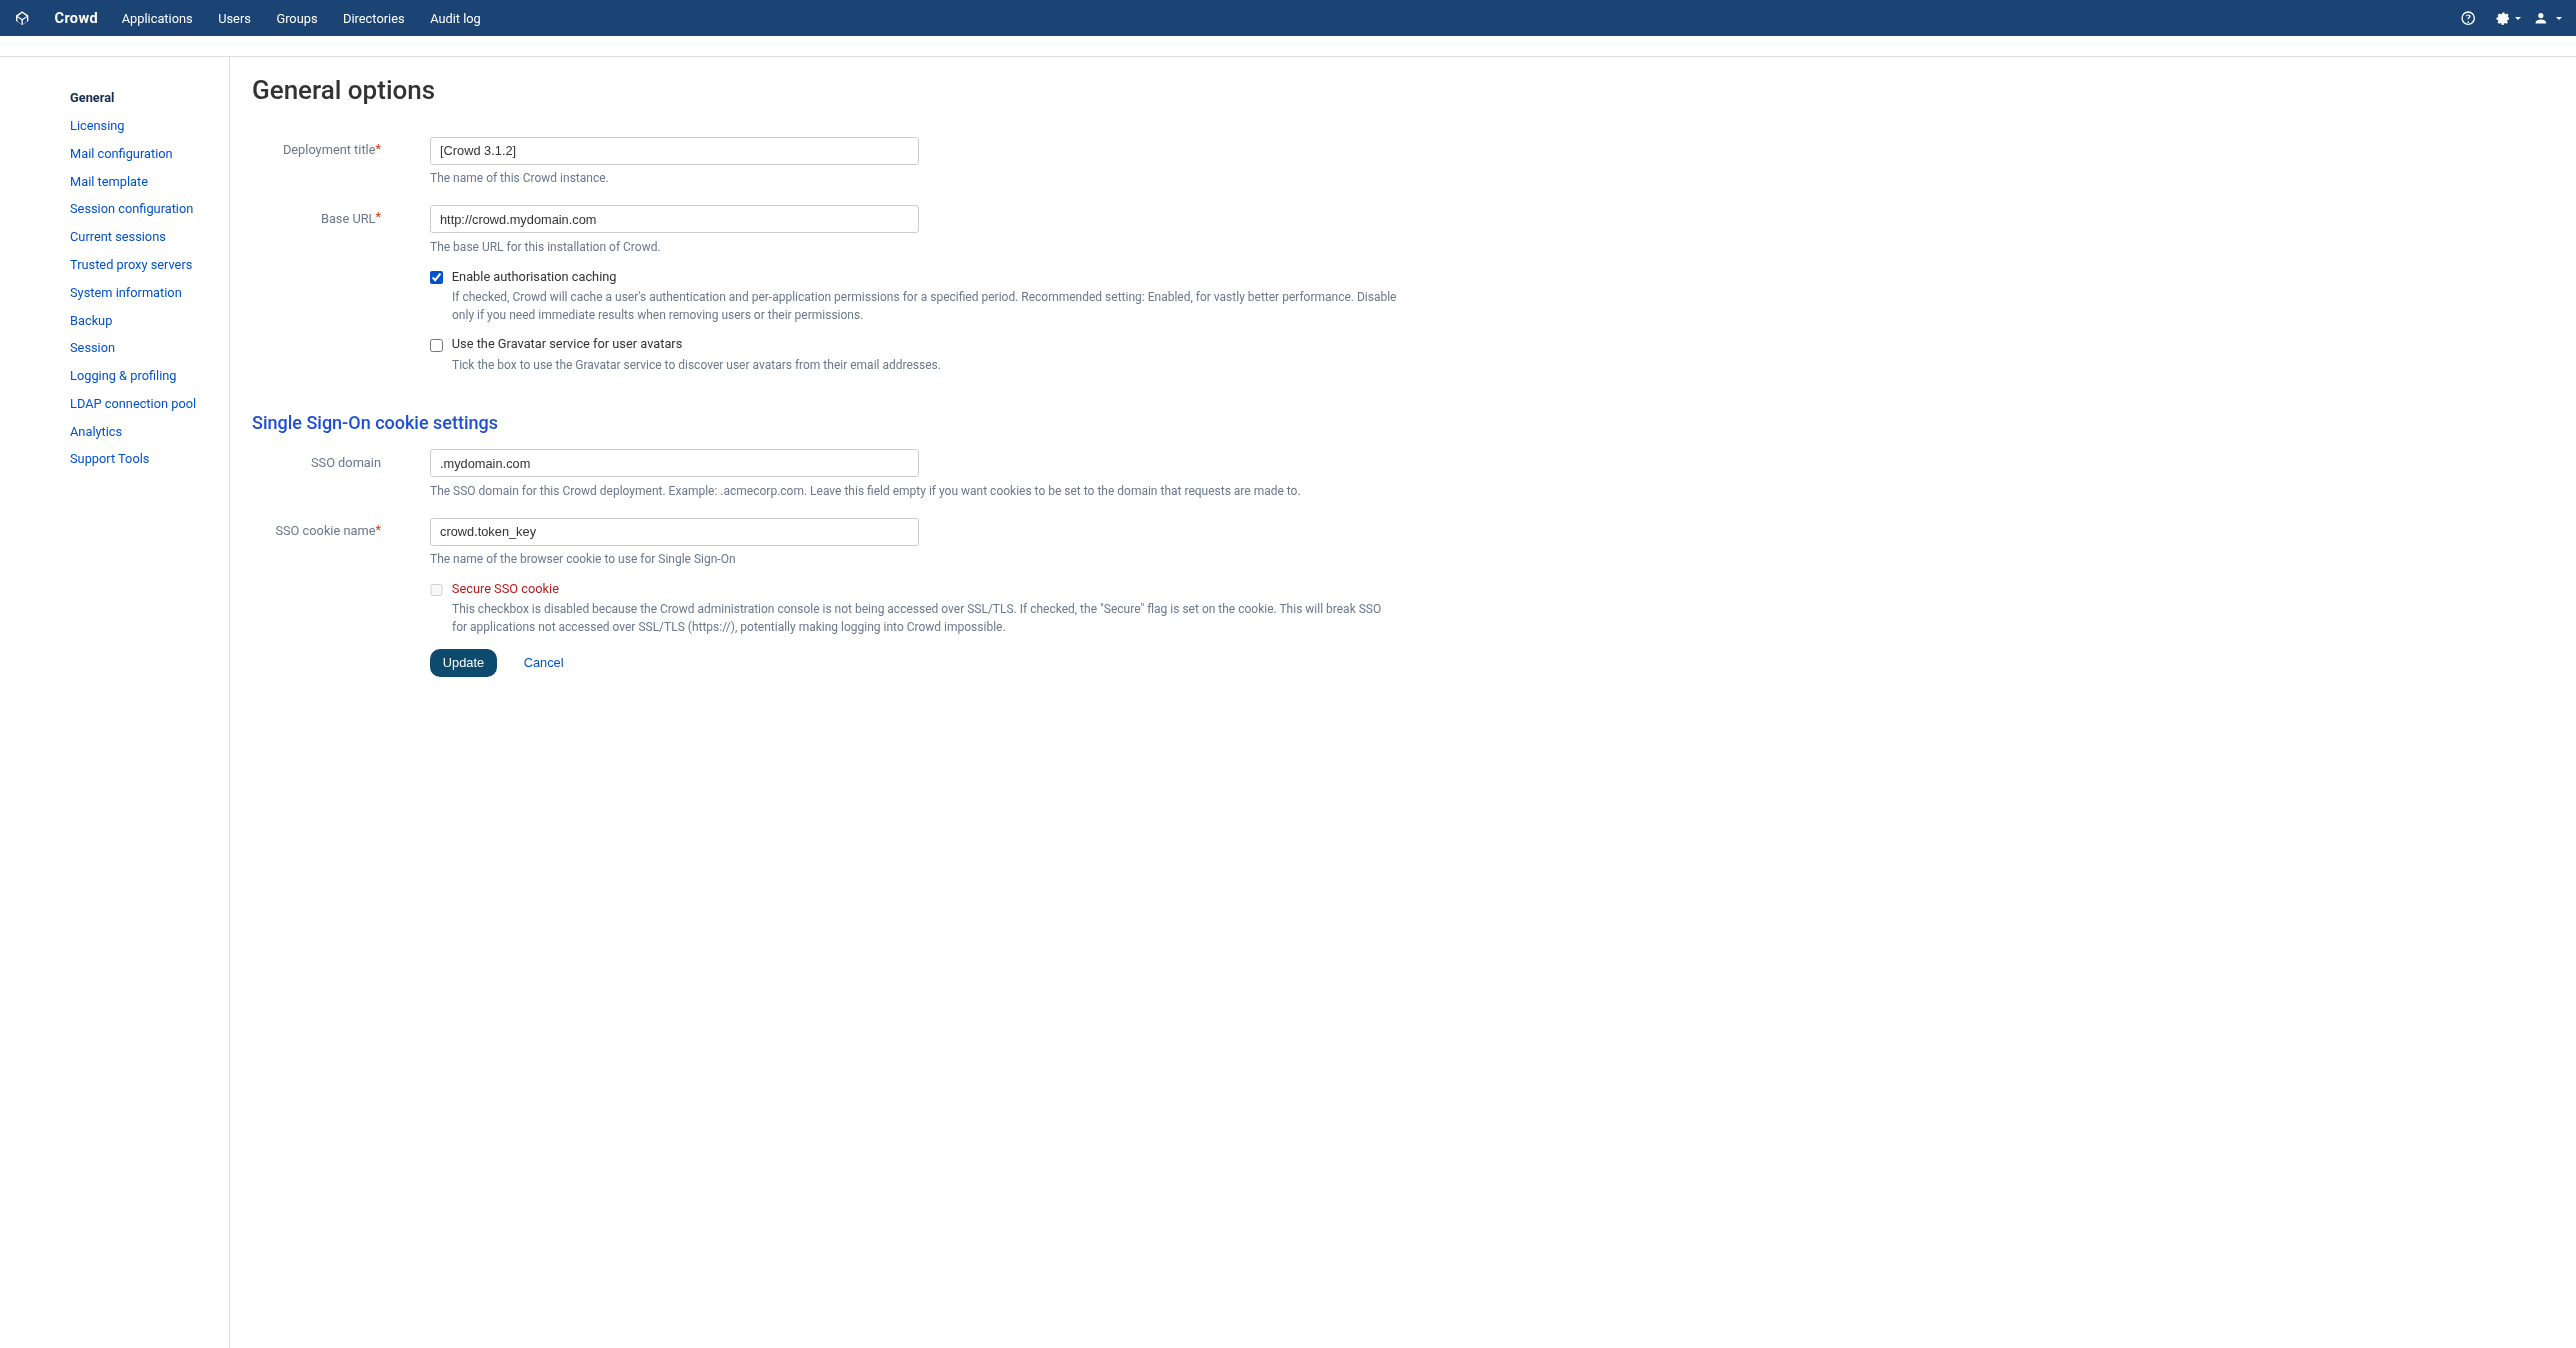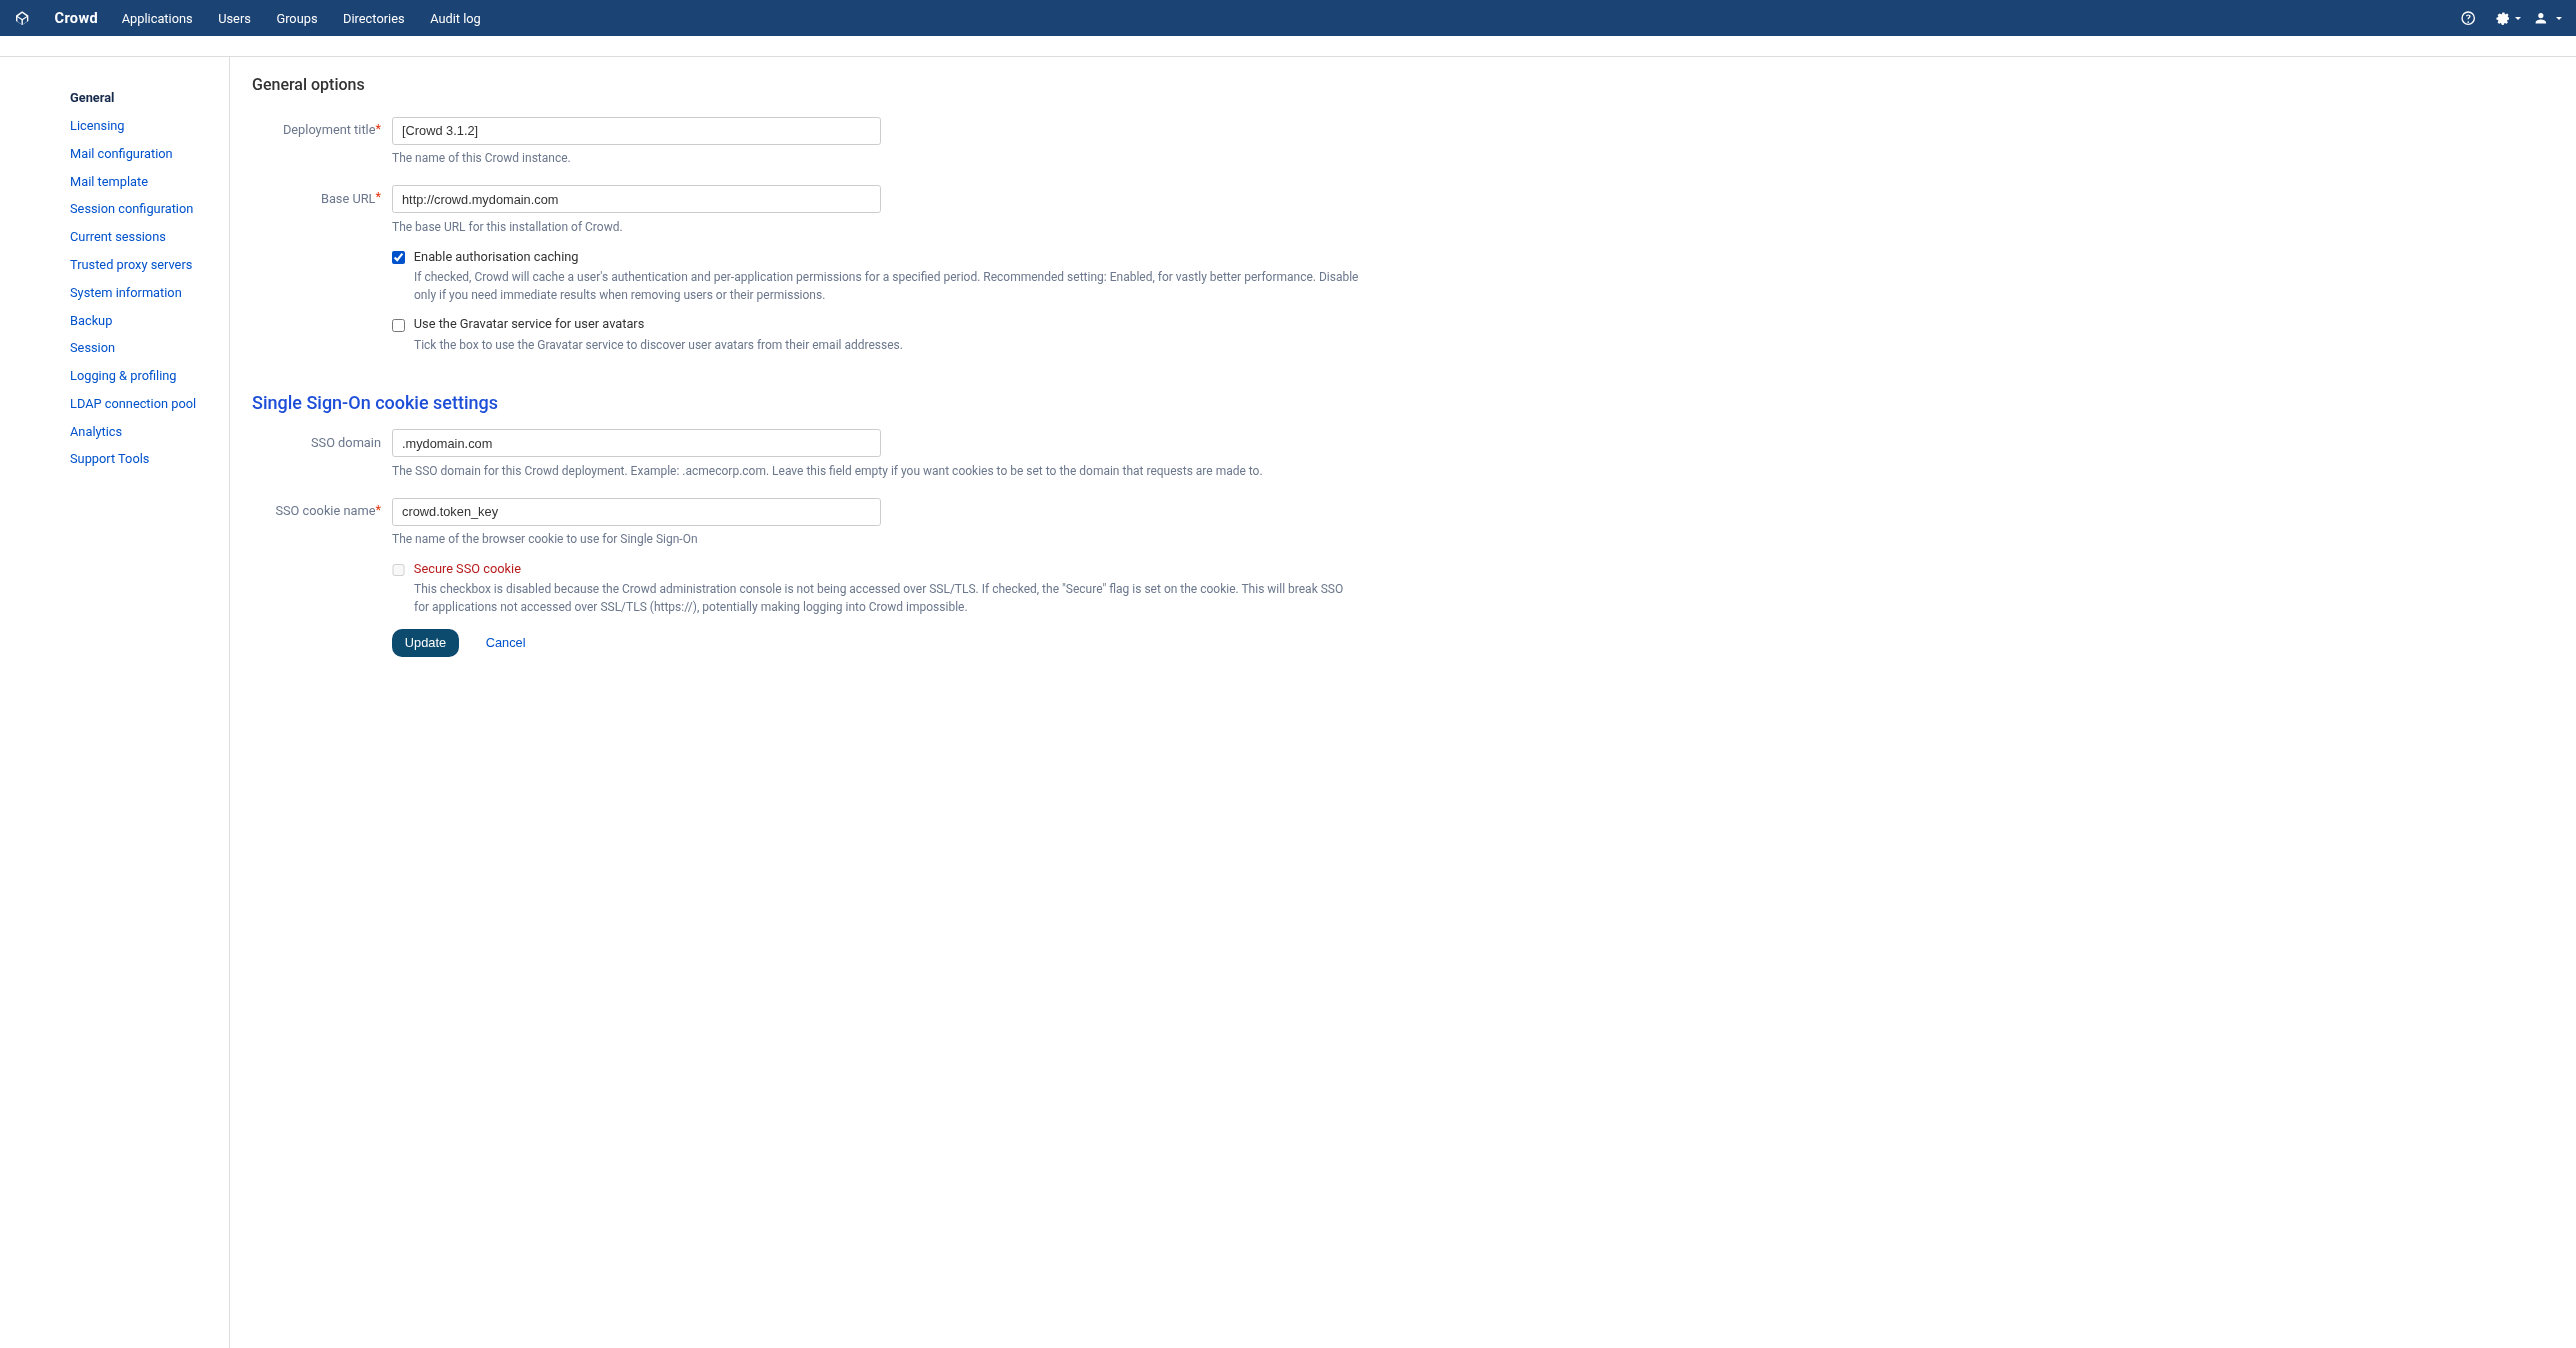--- a/index.html
+++ b/index.html
@@ -19,24 +19,24 @@
 
 .thin-divider { height: 0.9px; background: #ddd; margin-top: 20px; }
 
 
 .layout { display: flex; min-height: calc(100vh - 57px); }
 .sidebar { width: 230px; padding: 27px 18px 18px 27px; border-right: 0.9px solid #ddd; }
 .sidebar-item { display: block; color: #0052cc; padding: 6.4px 0; cursor: pointer; font-size: 12.8px; margin-left: 43px; }
 .sidebar-item.active { color: #172b4d; font-weight: bold; }
 
 .main { flex: 1; padding: 18px 27px 18px 22px; }
-.page-title { font-size: 16px; font-weight: 500; margin-bottom: 23px; color: #333; }
+.page-title { font-size: 26px; font-weight: 500; margin-bottom: 32px; color: #333; }
 .section-title { font-size: 18px; font-weight: 500; margin: 25.5px 0 16.4px 0; color: #1d4ed8; }
 
-.form-row { display: flex; margin-bottom: 5.5px; align-items: flex-start; }
+.form-row { display: flex; margin-bottom: 5.5px; align-items: flex-start; gap: 38px; }
 .form-label { width: 140px; text-align: right; padding-right: 11px; padding-top: 5.5px; color: #6b778c; font-size: 12.8px; flex-shrink: 0; }
 .form-label .req { color: #de350b; position: relative; top: -1.8px; }
 .form-field { flex: 1; max-width: 967px; }
 .form-field input[type="text"] { width: 489px; padding: 5.5px 9px; border: 0.9px solid #ccc; border-radius: 2.7px; font-size: 12.8px; color: #333; }
 .form-help { color: #6b778c; font-size: 12px; margin-top: 5.5px; margin-bottom: 12.8px; line-height: 1.4; }
 
 .checkbox-row { display: flex; align-items: flex-start; gap: 9px; margin-bottom: 3.6px; }
 .checkbox-row input[type="checkbox"] { margin-top: 2.7px; width: 12.8px; height: 12.8px; accent-color: #0052cc; }
 .checkbox-row label { font-size: 12.8px; color: #333; }
 .checkbox-row.disabled label { color: #b91c1c; }

